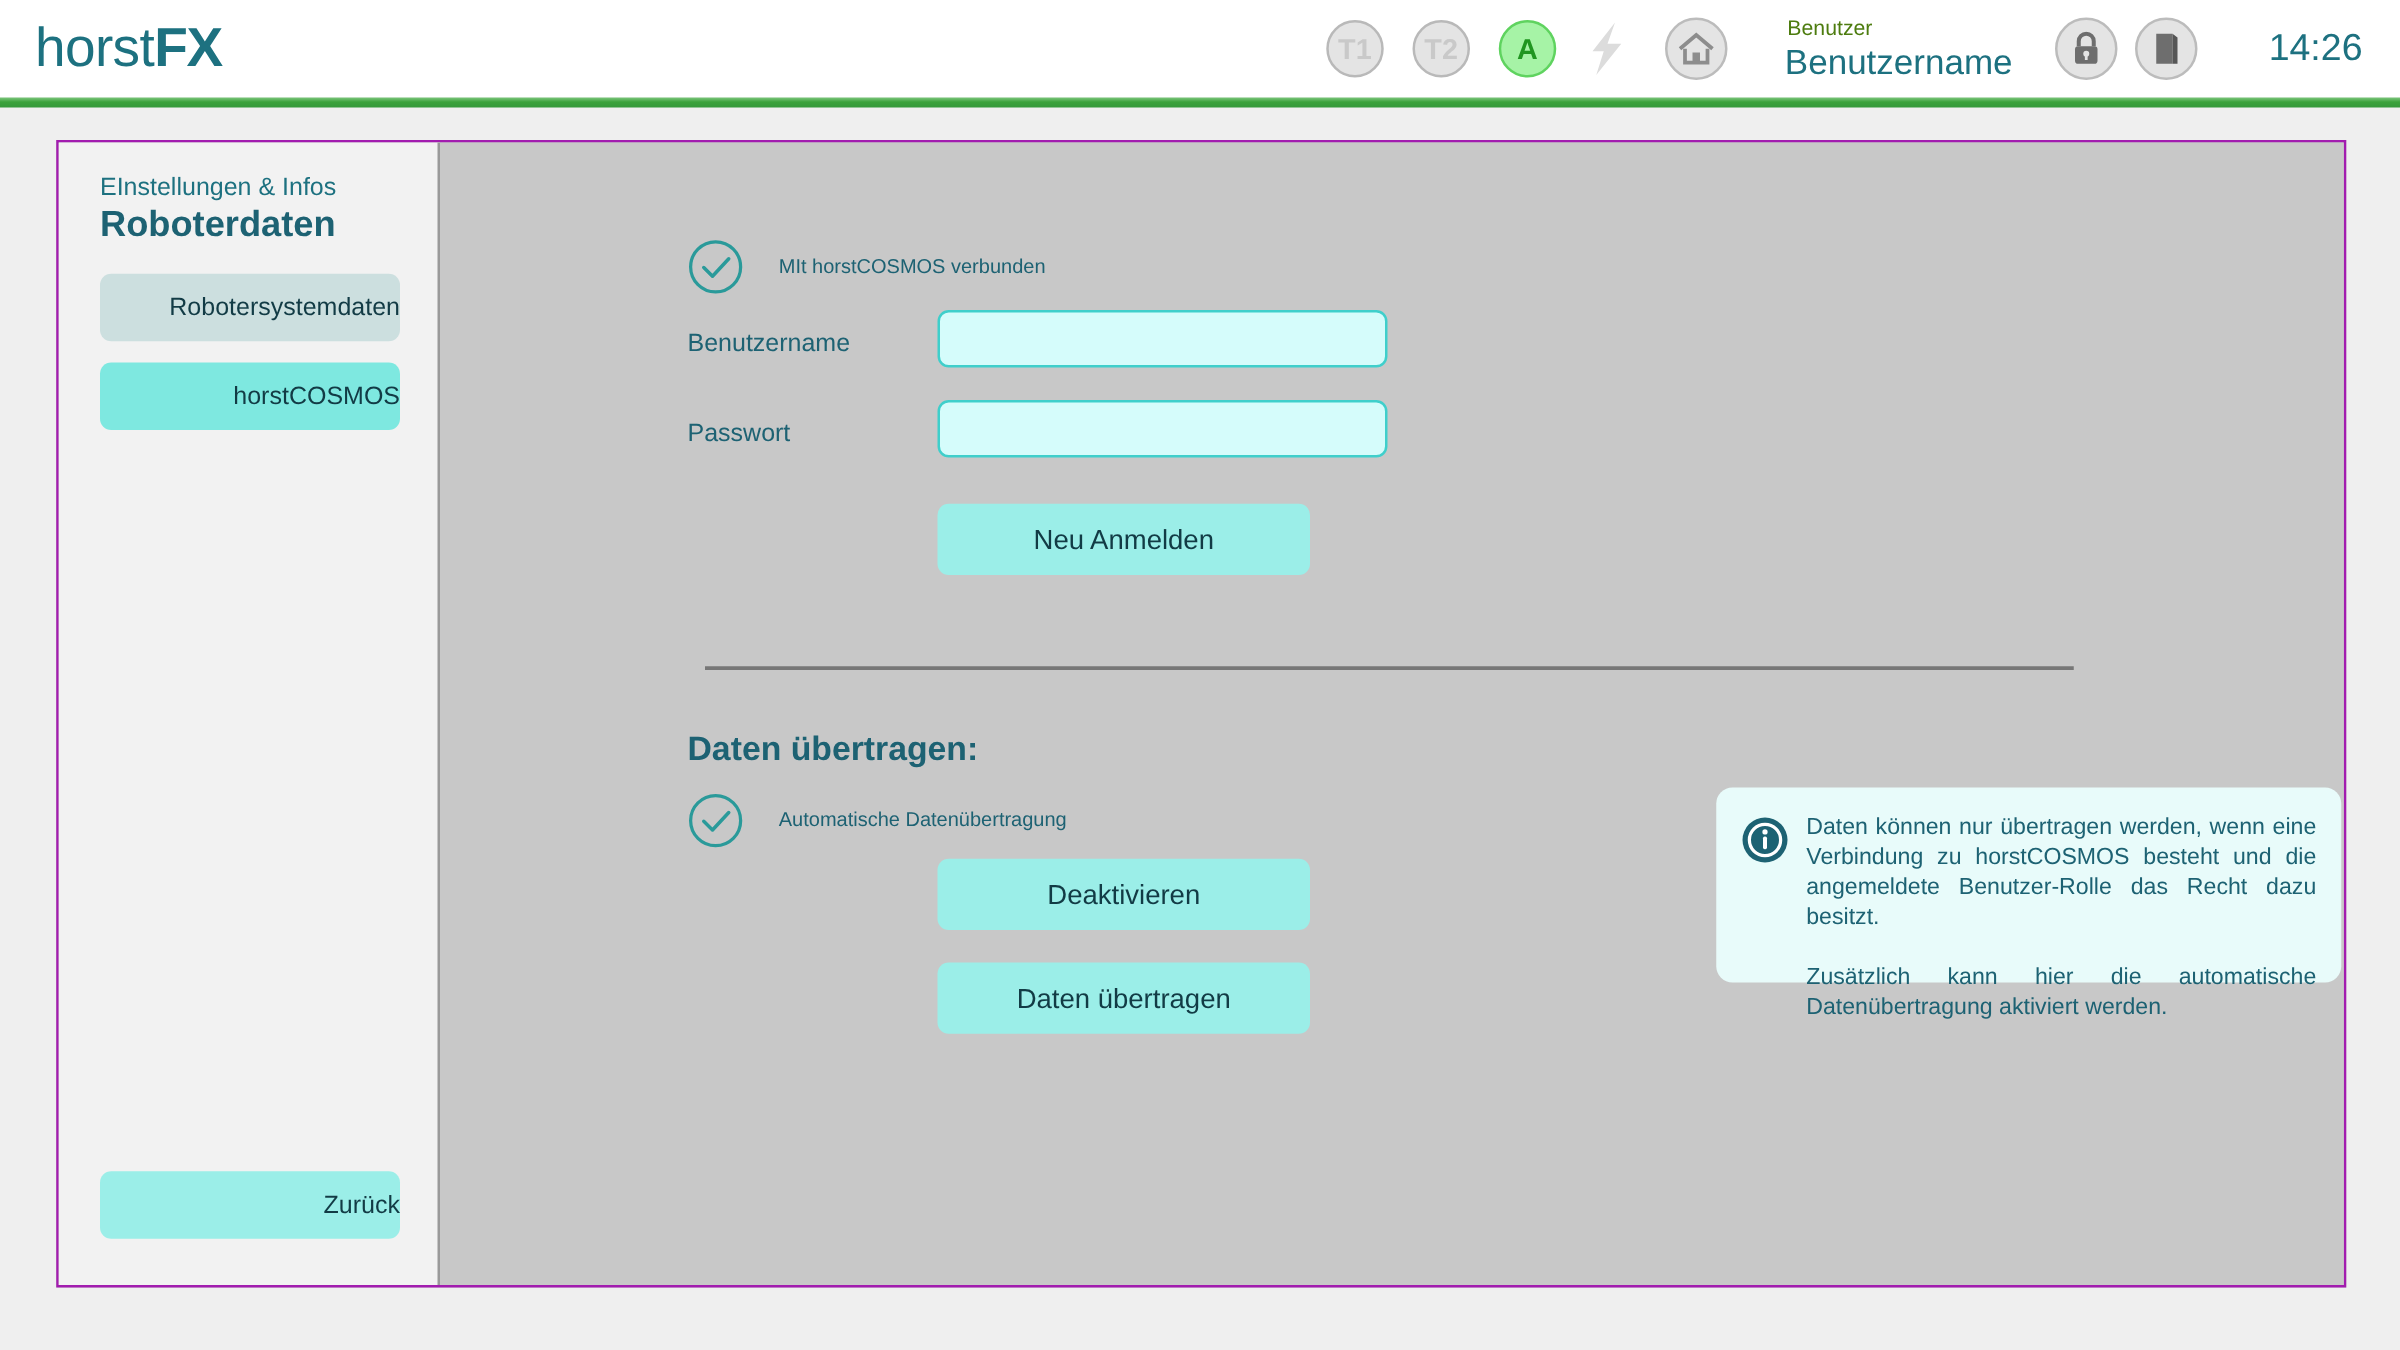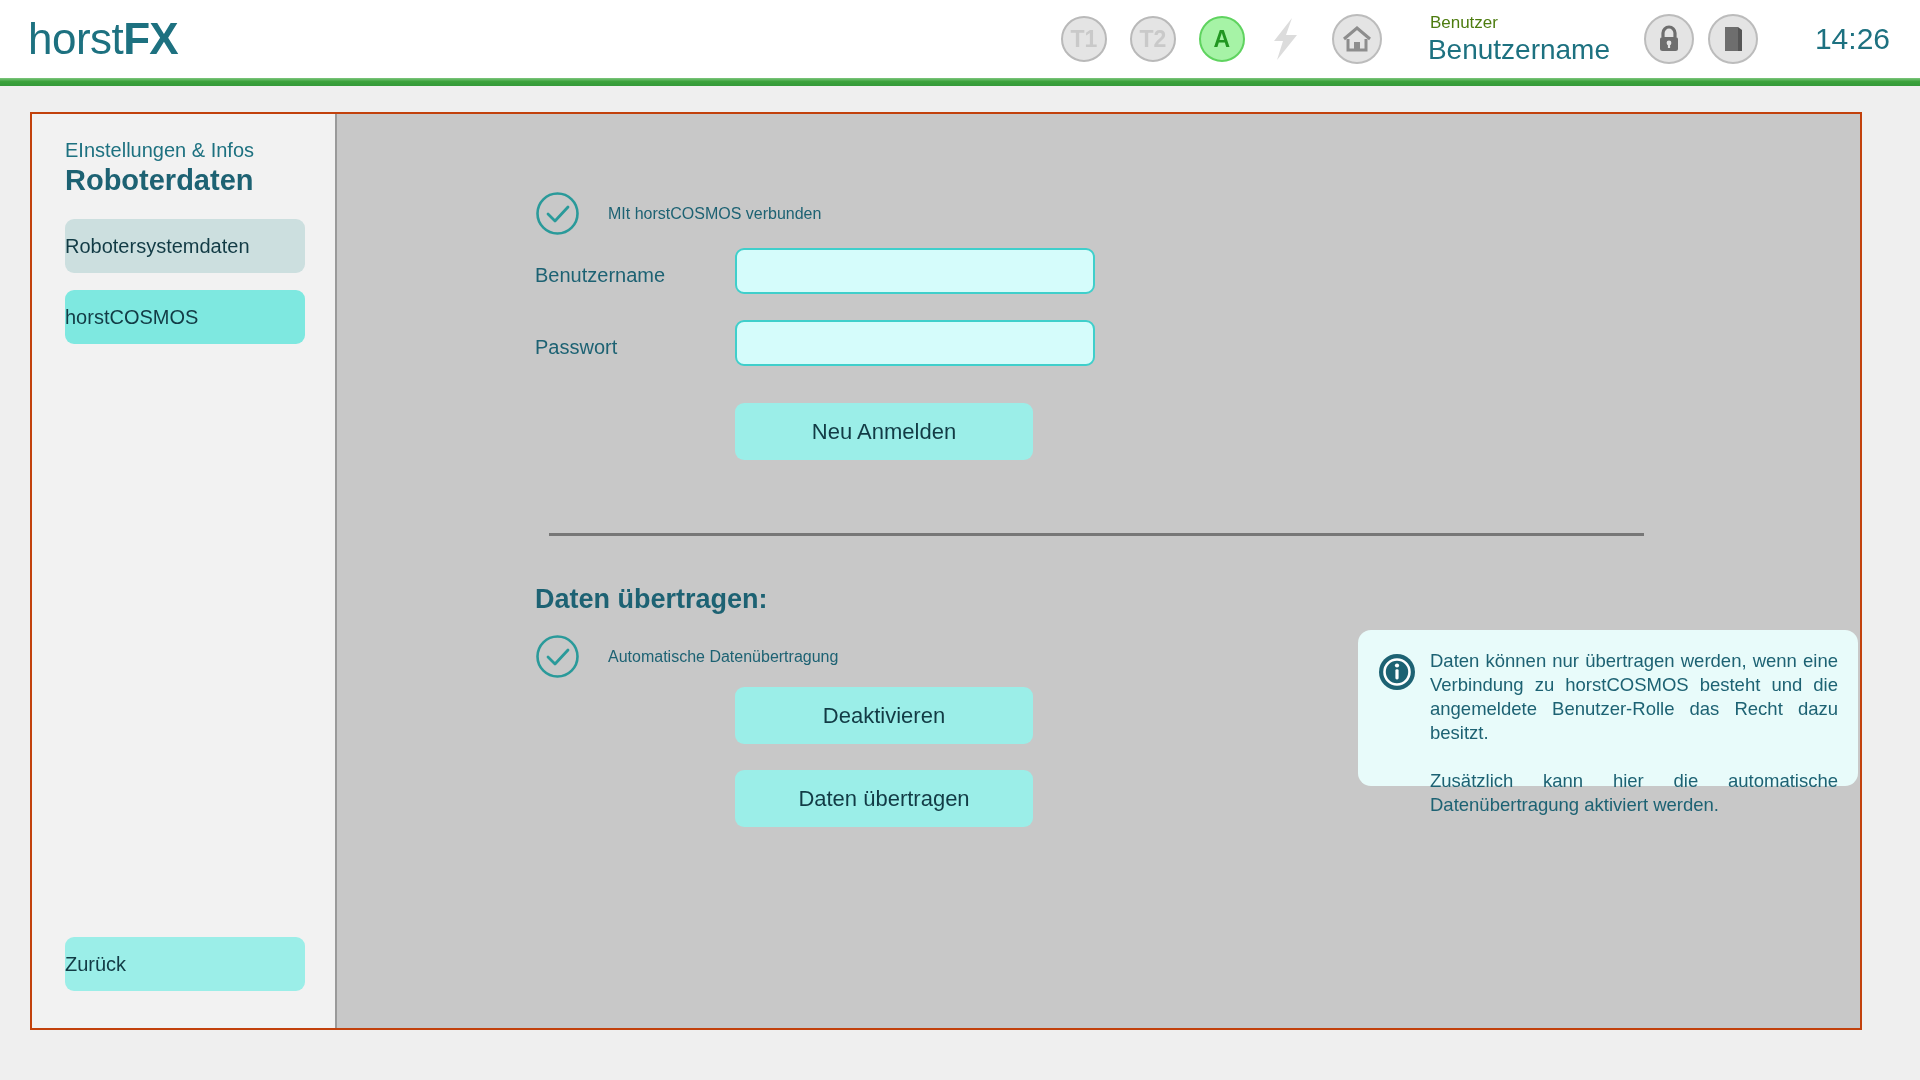--- a/index.html
+++ b/index.html
@@ -69,23 +69,23 @@
   }
 
   .green-bar {
     position: absolute; left: 0; top: 78px;
     width: 1920px; height: 8px;
     background: linear-gradient(to bottom, #7dc67d 0%, #3ba23b 45%, #35993a 100%);
   }
 
   
   .card {
-    position: absolute; left: 30px; top: 112px;
+    position: absolute; left: 45px; top: 112px;
     width: 1832px; height: 918px;
-    border: 2px solid #c2410c;
+    border: 2px solid #a21caf;
     background: #c8c8c8;
     display: flex;
   }
   .sidebar {
     width: 305px; height: 100%;
     background: #f2f2f2;
     border-right: 2px solid #9a9a9a;
     position: relative;
     flex: 0 0 305px;
   }
@@ -94,21 +94,21 @@
     font-size: 20px; color: #1d7180;
   }
   .sb-title {
     position: absolute; left: 33px; top: 50px;
     font-size: 29px; font-weight: 700; color: #1d6273;
   }
   .sb-btn {
     position: absolute; left: 33px;
     width: 240px; height: 54px;
     border-radius: 9px; border: none;
-    display: flex; align-items: center; justify-content: flex-start;
+    display: flex; align-items: center; justify-content: flex-end;
     font-size: 20px; color: #123b45;
     font-family: "Liberation Sans", sans-serif;
     cursor: pointer;
   }
   .sb-btn.b1 { top: 105px; background: #ccdfdf; }
   .sb-btn.b2 { top: 176px; background: #7ee8e0; }
   .sb-back  { bottom: 37px; background: #9beee8; }
 
   
   .main {

